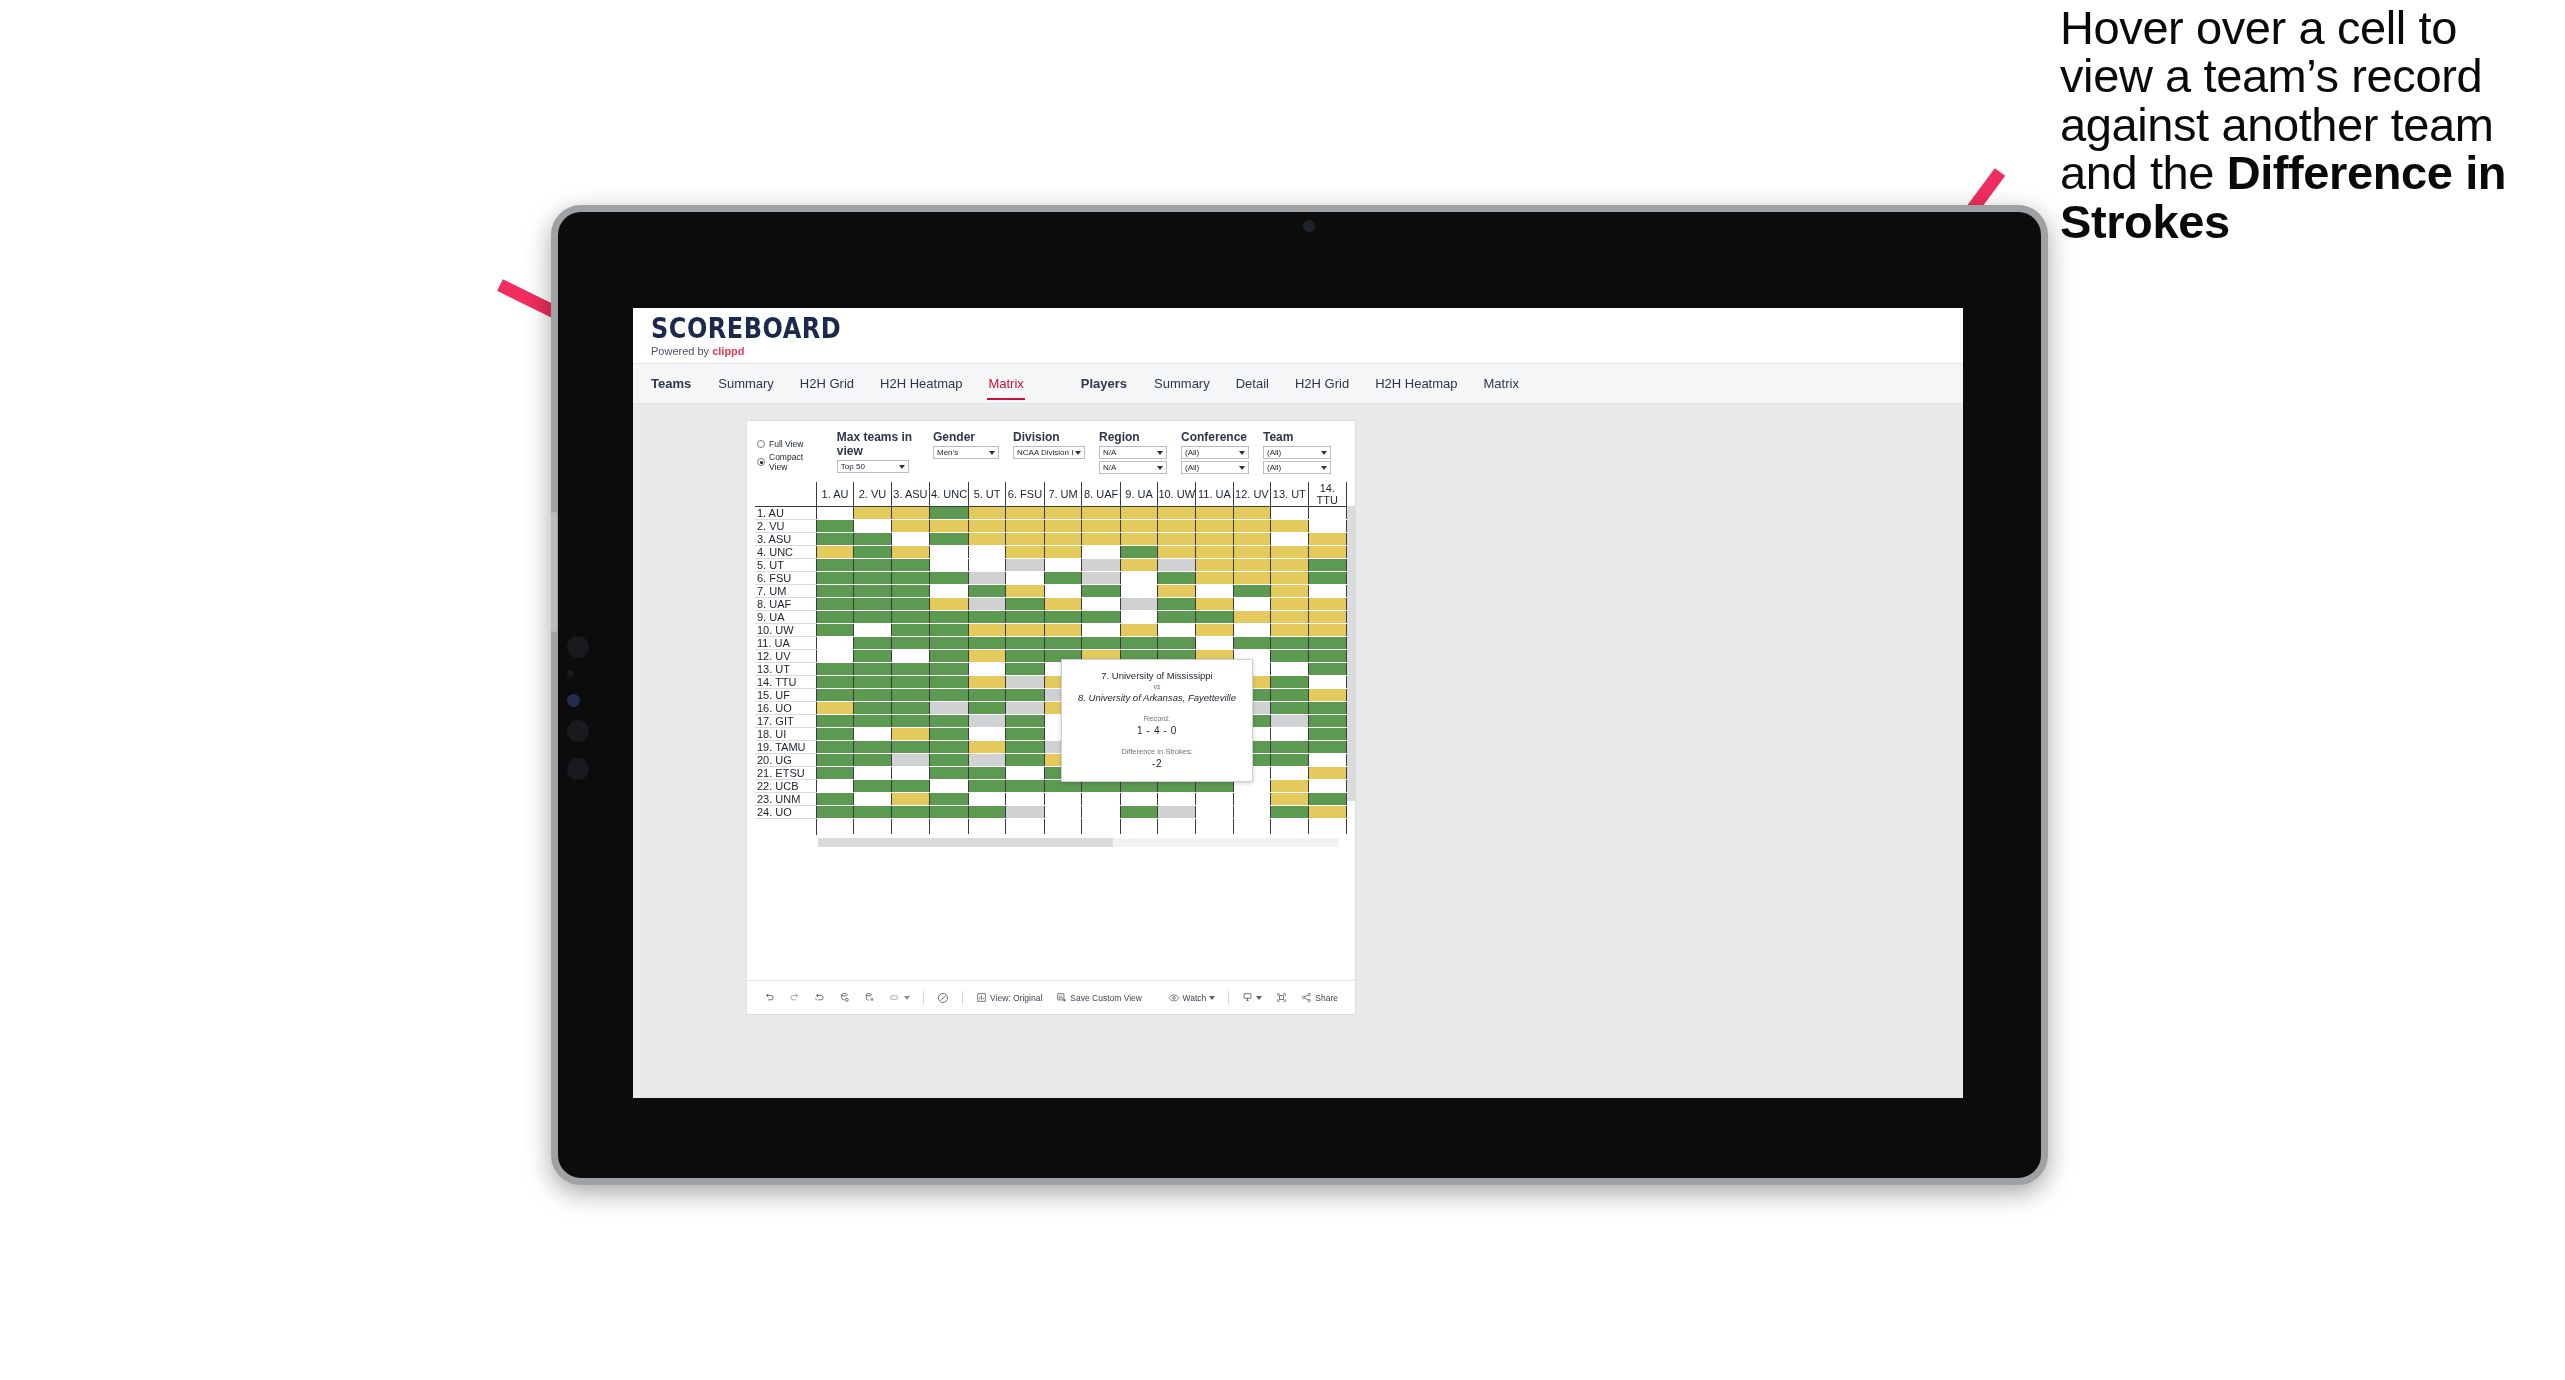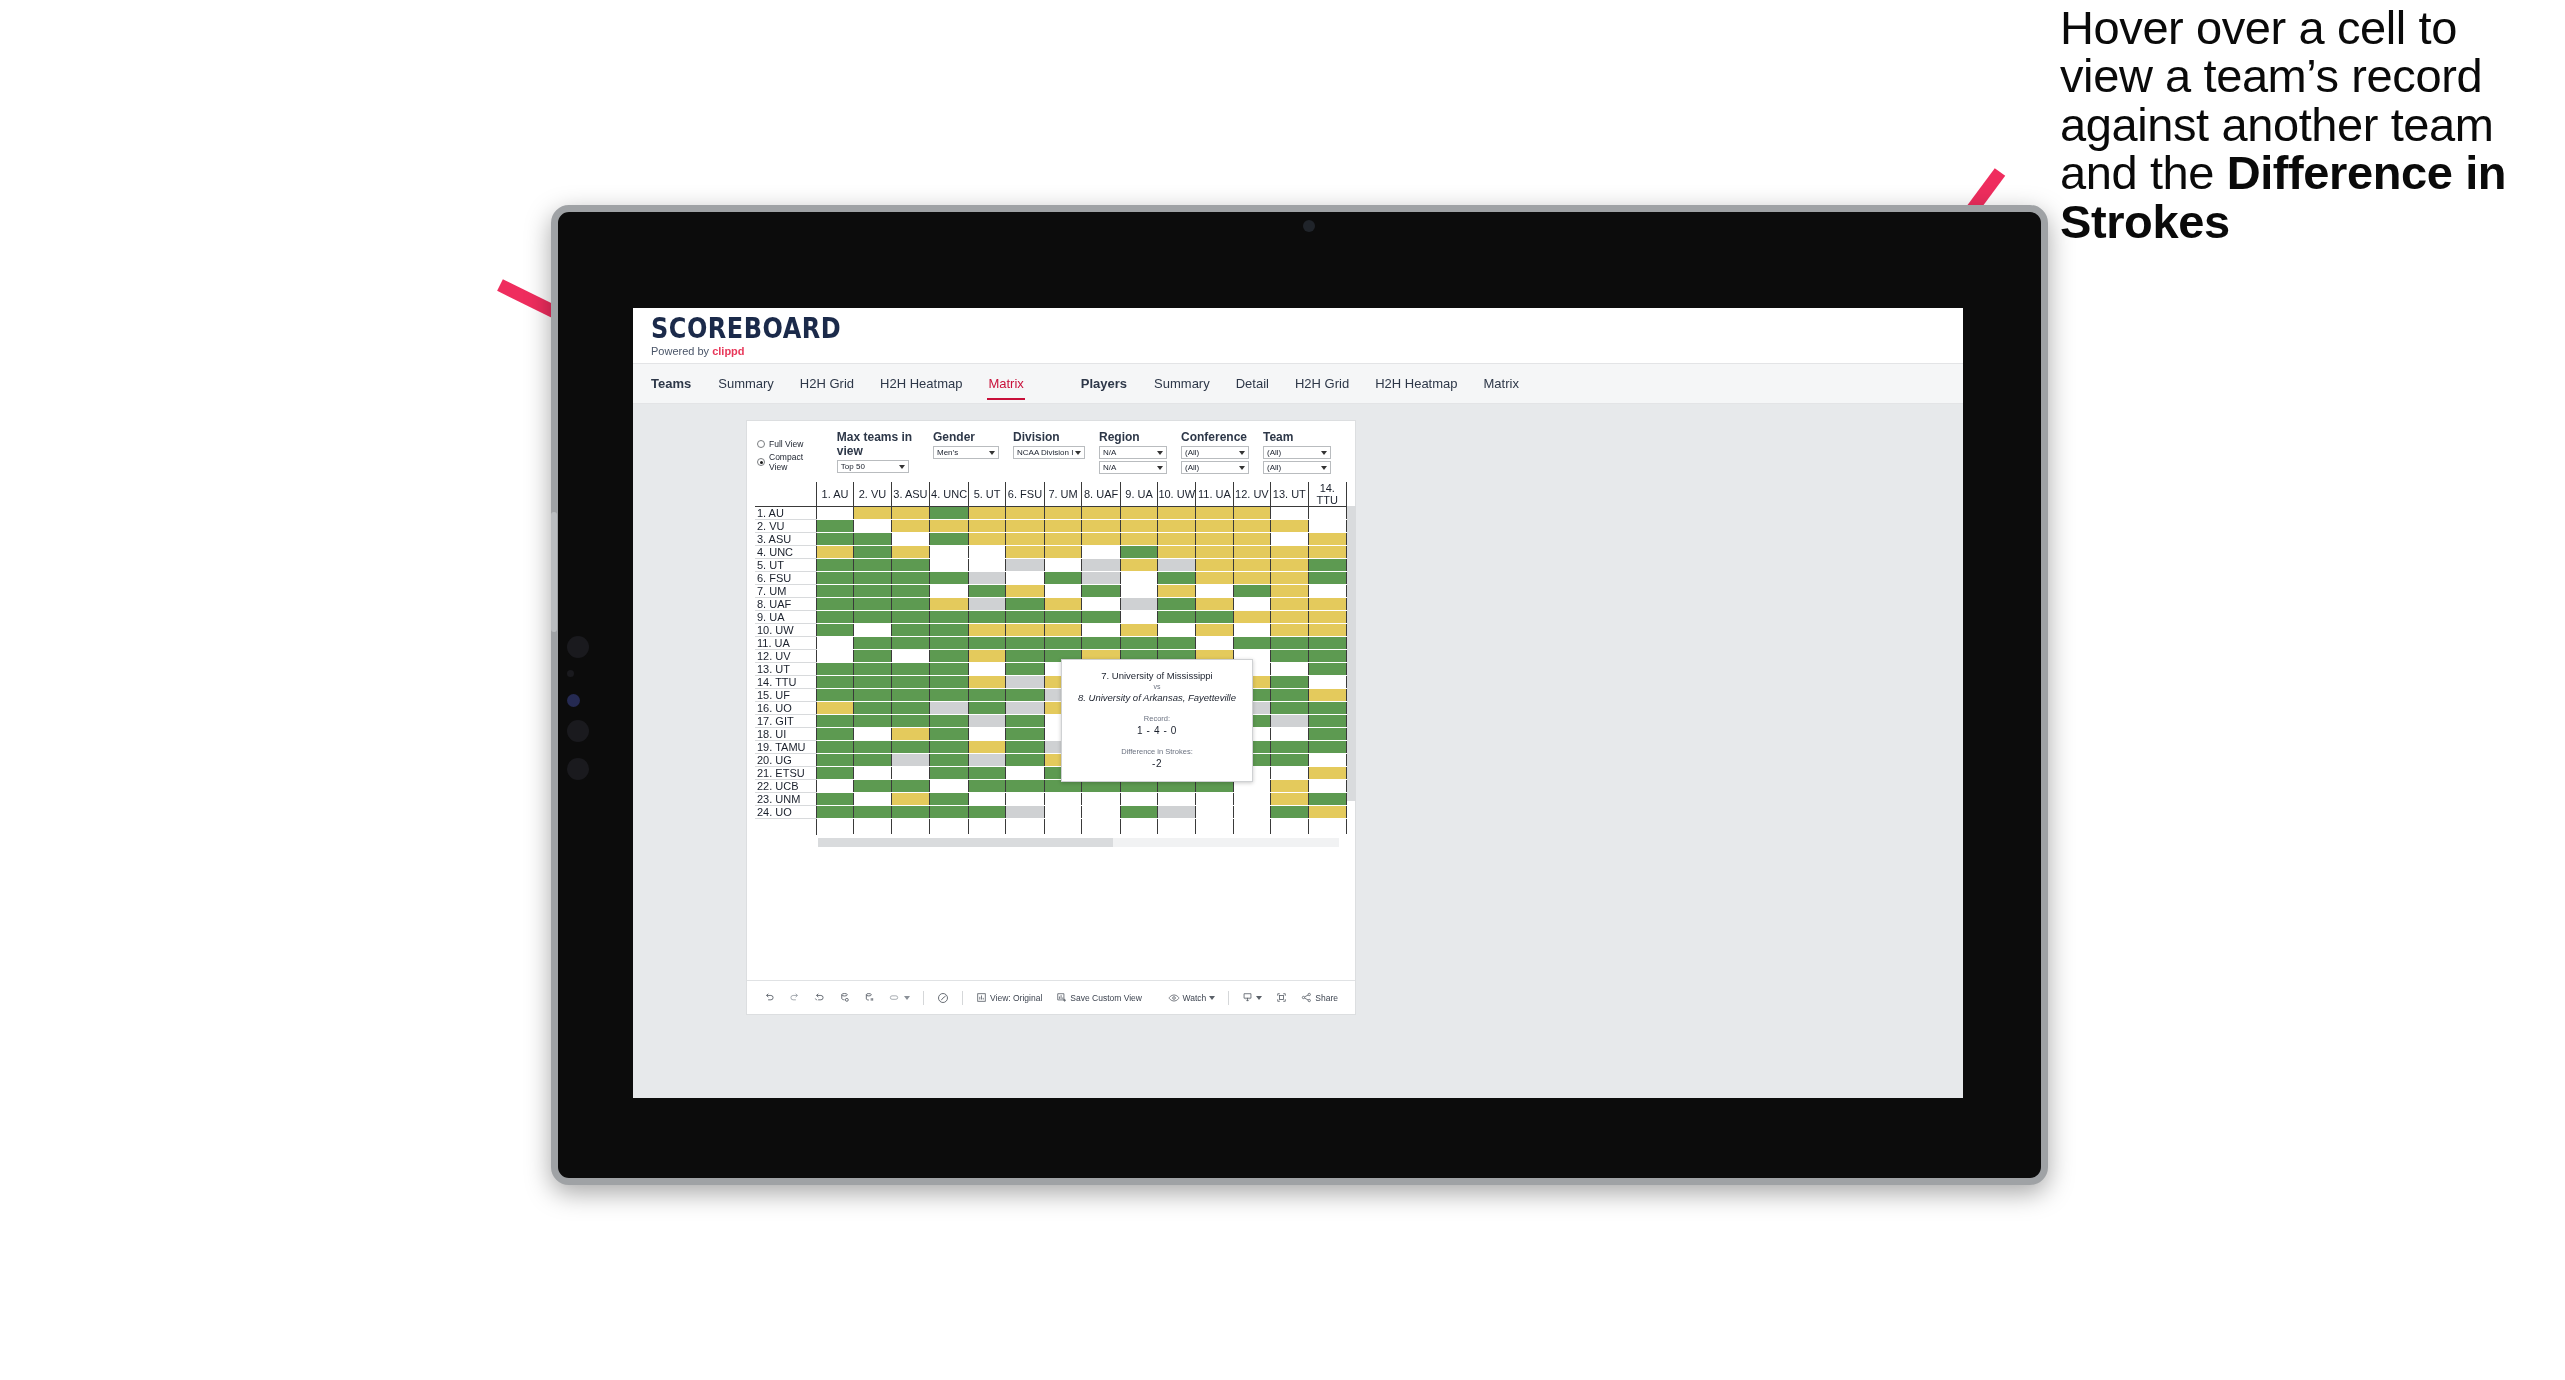--- a/index.html
+++ b/index.html
@@ -27,21 +27,21 @@
 
   
   #arrows { position:absolute; left:0; top:0; width:2565px; height:1380px; pointer-events:none; }
 
   
   #device {
     position: absolute;
     left: 551px; top: 205px;
     width: 1497px; height: 980px;
     background: #0c0c0c;
-    border-radius: 18px;
+    border-radius: 30px;
     border: 7px solid #9fa2a5;
     box-shadow: 0 8px 26px rgba(0,0,0,0.35);
   }
   #dev-side {
     position:absolute; left:-7px; top:300px; width:6px; height:120px;
     background:#babdc0; border-radius:3px;
   }
   .dev-dot { position:absolute; left:9px; border-radius:50%; background:#1a1a1e; }
   #dot1 { top:424px; width:22px; height:22px; }
   #dot2 { top:458px; width:7px;  height:7px; }

